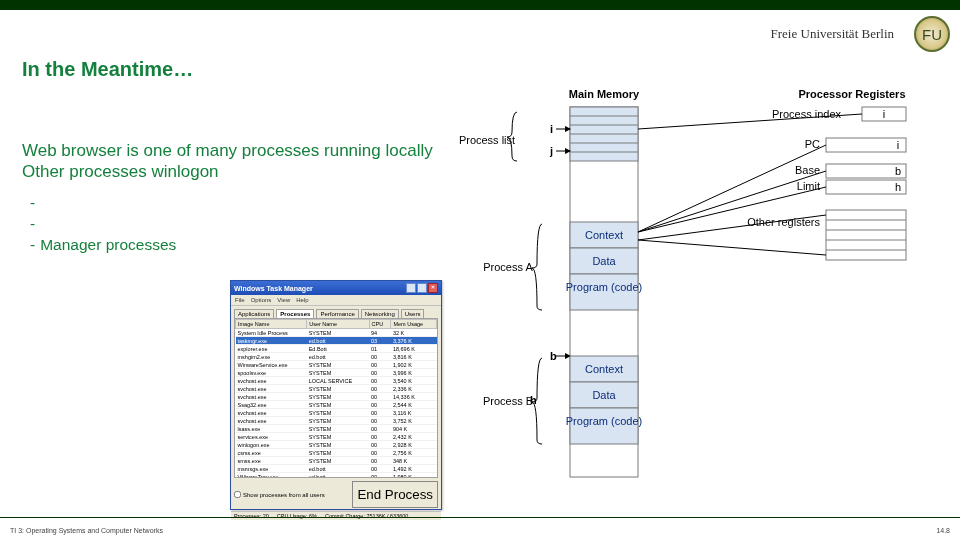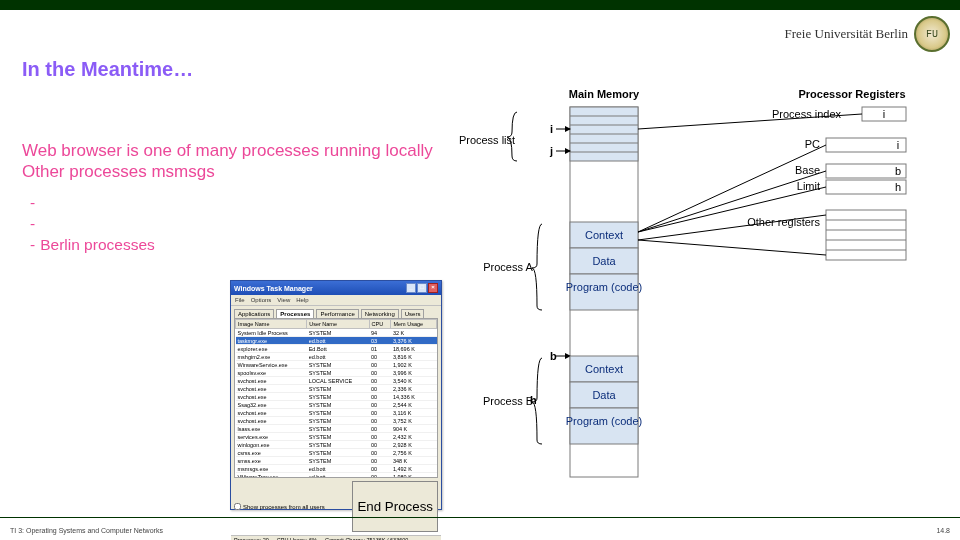--- a/index.html
+++ b/index.html
@@ -5,36 +5,36 @@
   * { margin: 0; padding: 0; box-sizing: border-box; }
   body {
     width: 960px; height: 540px;
     font-family: Arial, Helvetica, sans-serif;
     background: #fff;
     position: relative;
     overflow: hidden;
     color: #000;
   }
   .top-bar { position: absolute; top: 0; left: 0; right: 0; height: 10px; background: #003300; }
-  .brand { position: absolute; top: 16px; right: 10px; display: flex; align-items: center; gap: 6px; }
+  .brand { position: absolute; top: 16px; right: 10px; display: flex; align-items: center; gap: 20px; }
   .brand-text { font-family: "Times New Roman", serif; font-size: 13px; color: #333; }
   .seal {
     width: 36px; height: 36px; border-radius: 50%;
     background: radial-gradient(circle at 50% 50%, #f1e9d2 0%, #d9c98a 60%, #8a7a3a 100%);
     border: 2px solid #5a6f2f;
     display: flex; align-items: center; justify-content: center;
-    font-family: Liberation Mono, monospace; font-size: 10px; color: #3a4a1f;
+    font-family: Liberation Sans, sans-serif; font-size: 15px; color: #3a4a1f;
   }
   .slide-title {
     position: absolute; top: 58px; left: 22px;
-    font-size: 20px; font-weight: bold; color: #8b5cf6;
+    font-size: 20px; font-weight: bold; color: #15803d;
   }
   .body-text {
     position: absolute; top: 140px; left: 22px; width: 430px;
-    font-size: 17px; line-height: 1.25; color: #ec4899;
+    font-size: 17px; line-height: 1.25; color: #15803d;
   }
   .sub-list {
     margin-top: 10px; font-size: 15.5px;
   }
   .sub-item { display: flex; gap: 5px; margin-left: 8px; margin-bottom: 2px; }
   .sub-item .dash { flex: 0 0 auto; }
   
   .taskmgr {
     position: absolute; top: 280px; left: 230px; width: 212px; height: 230px;
     border: 1px solid #2b4ea0; background: #ece9d8;
@@ -55,21 +55,21 @@
   .tm-tab { background: #ece9d8; border: 1px solid #a0a0a0; border-bottom: none; padding: 1px 3px; }
   .tm-tab.active { background: #fff; font-weight: bold; }
   .tm-panel { background: #fff; margin: 0 3px; border: 1px solid #a0a0a0; height: 160px; overflow: hidden; }
   .tm-panel table { width: 100%; border-collapse: collapse; font-size: 5.5px; }
   .tm-panel th { background: #ece9d8; border: 1px solid #c0c0c0; padding: 1px 2px; text-align: left; font-weight: normal; }
   .tm-panel td { border-bottom: 1px solid #f0f0f0; padding: 0.5px 2px; white-space: nowrap; }
   .tm-panel tr.sel td { background: #316ac5; color: #fff; }
   .tm-foot { display: flex; justify-content: space-between; align-items: center; padding: 3px; font-size: 6px; }
   .tm-chk { display: flex; align-items: center; gap: 2px; }
   .tm-chk input { width: 7px; height: 7px; }
-  .tm-end { border: 1px solid #888; background: #ece9d8; padding: 17px 4px; }
+  .tm-end { border: 1px solid #888; background: #ece9d8; padding: 5px 4px; }
   .tm-status { background: #ece9d8; border-top: 1px solid #c0c0c0; display: flex; gap: 8px; padding: 1px 3px; font-size: 5.5px; }
   
   .diagram { position: absolute; top: 82px; left: 442px; width: 480px; height: 410px; }
   .diagram svg { width: 100%; height: 100%; }
   .d-lbl { font-size: 11px; font-family: Arial; }
   .d-lbl-b { font-weight: bold; }
   .cell-text { font-size: 11px; fill: #0b2d7a; text-anchor: middle; }
   
   .footer-line { position: absolute; bottom: 22px; left: 0; right: 0; height: 1px; background: #003300; }
   .footer-left { position: absolute; bottom: 6px; left: 10px; font-size: 7px; color: #444; }
@@ -82,31 +82,31 @@
 
 <div class="brand">
   <span class="brand-text">Freie Universität Berlin</span>
   <span class="seal">FU</span>
 </div>
 
 <div class="slide-title">In the Meantime…</div>
 
 <div class="body-text">
   <div>Web browser is one of many processes running locally</div>
-  <div>Other processes msmsgs</div>
+  <div>Other processes winlogon</div>
   <div class="sub-list">
     <div class="sub-item">
         <span class="dash">-</span>
       </div>
     <div class="sub-item">
         <span class="dash">-</span>
       </div>
     <div class="sub-item">
         <span class="dash">-</span>
-        <span>Berlin processes</span>
+        <span>Manager processes</span>
       </div>
   </div>
 </div>
 
 <div class="taskmgr">
   <div class="tm-titlebar">
     <span>Windows Task Manager</span>
     <span class="tm-ctrls">
       <span class="tm-btn">_</span>
       <span class="tm-btn">□</span>

